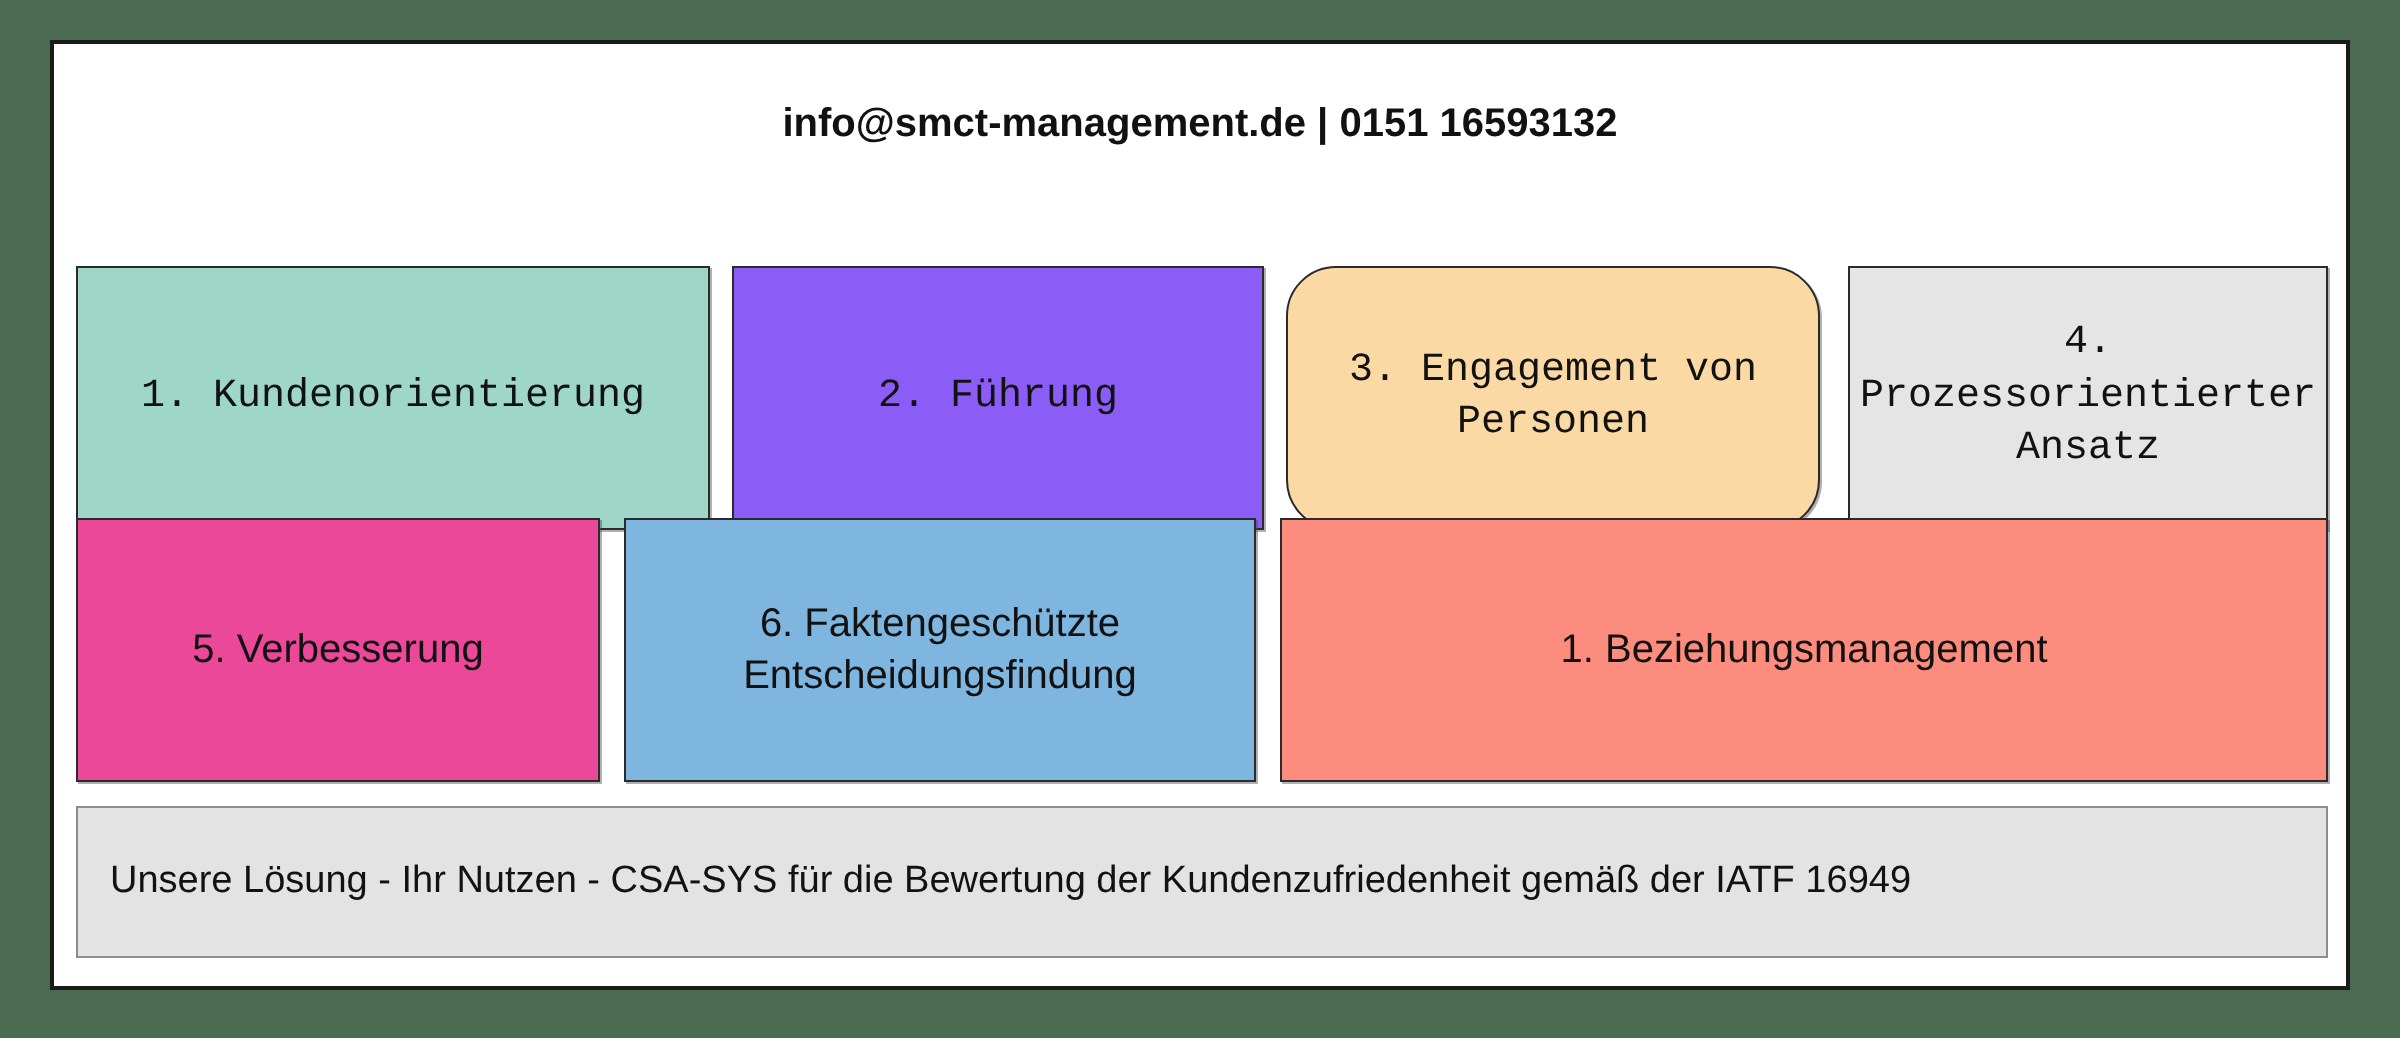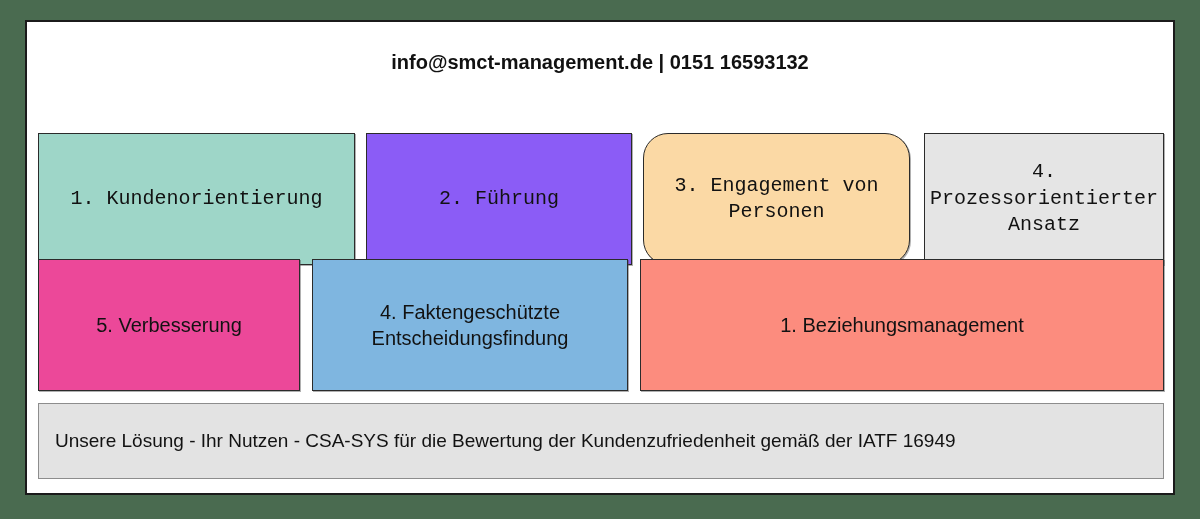--- a/index.html
+++ b/index.html
@@ -141,21 +141,21 @@
       <div class="card card-4" style="background: #e5e5e5;">
         <span class="card-label">4. Prozessorientierter Ansatz</span>
       </div>
     </div>
 
     <div class="row row-2">
       <div class="card card-5" style="background: #ec4899;">
         <span class="card-label">5. Verbesserung</span>
       </div>
       <div class="card card-6" style="background: rgb(127, 182, 224);">
-        <span class="card-label">4. Faktengeschützte Entscheidungsfindung</span>
+        <span class="card-label">6. Faktengeschützte Entscheidungsfindung</span>
       </div>
       <div class="card card-7" style="background: rgb(252, 140, 126);">
         <span class="card-label">1. Beziehungsmanagement</span>
       </div>
     </div>
 
   </div>
 
   <div class="footer" style="background: rgb(227, 227, 227);">
     <span class="footer-text">Unsere Lösung - Ihr Nutzen - CSA-SYS für die Bewertung der Kundenzufriedenheit gemäß der IATF 16949</span>

